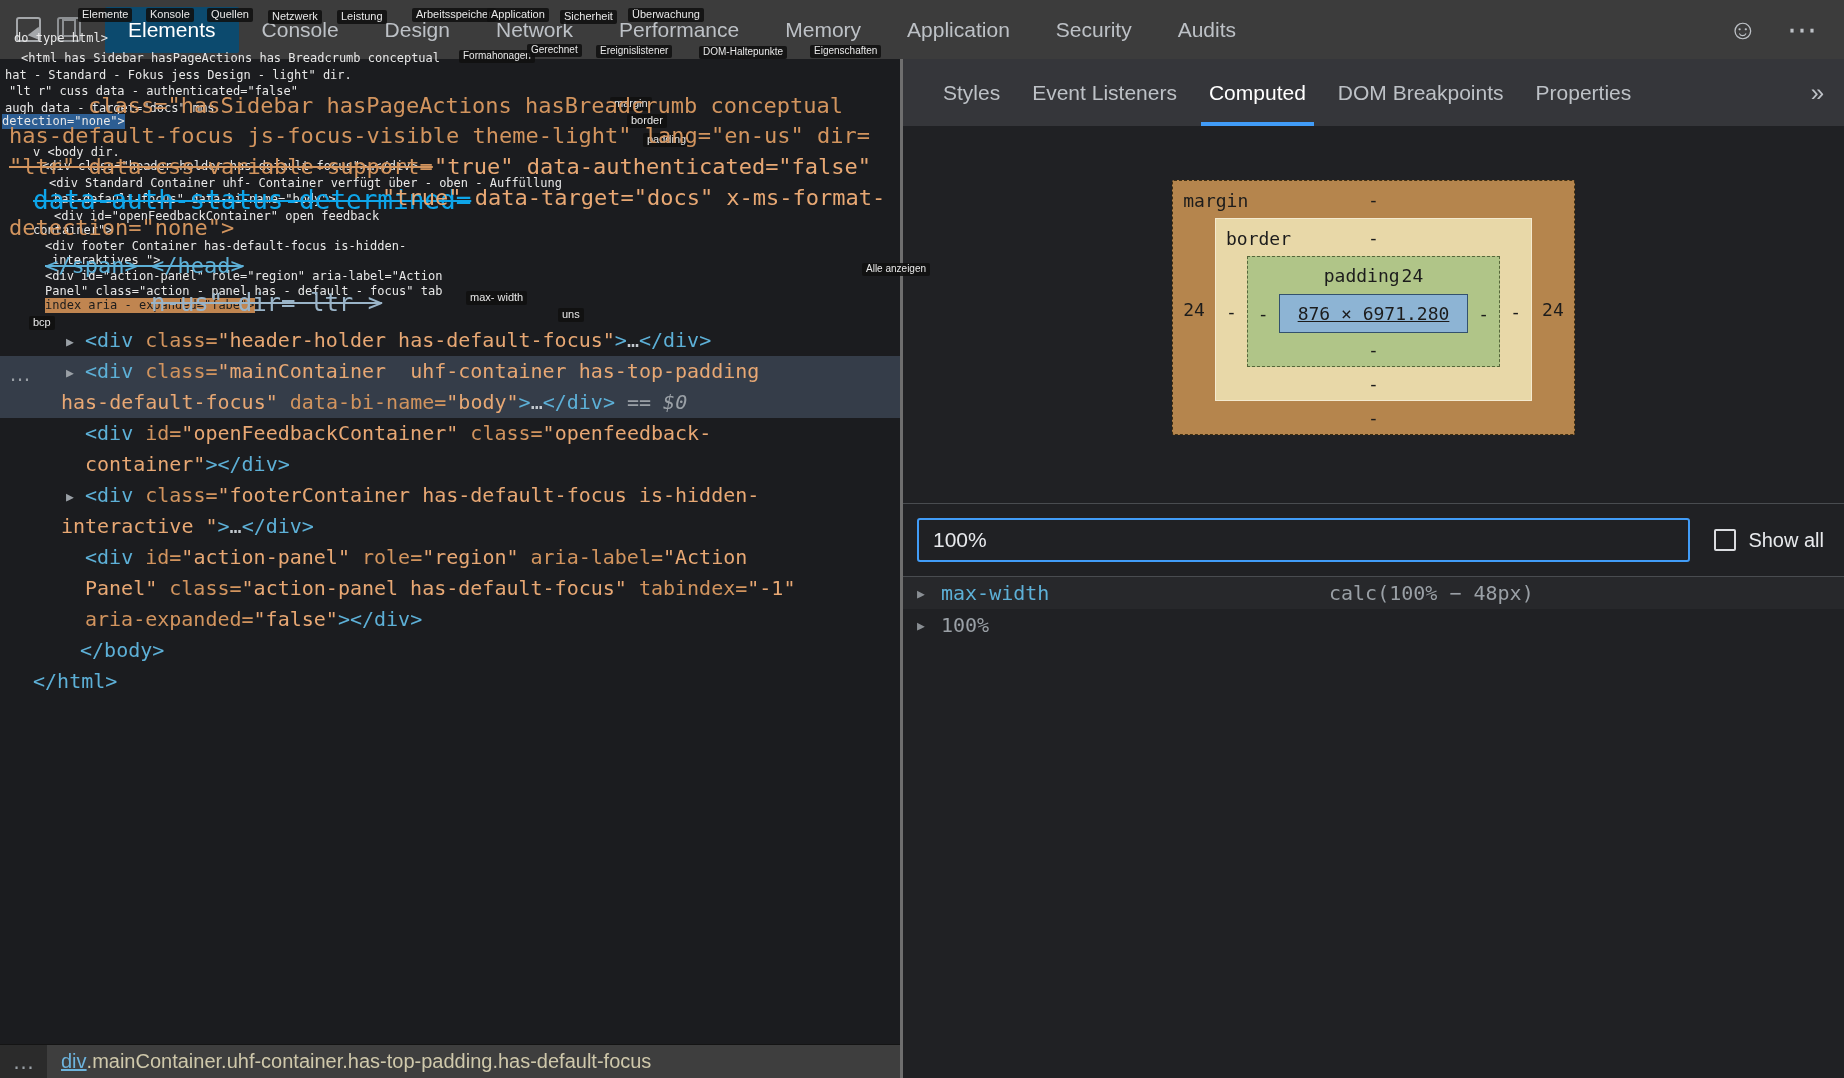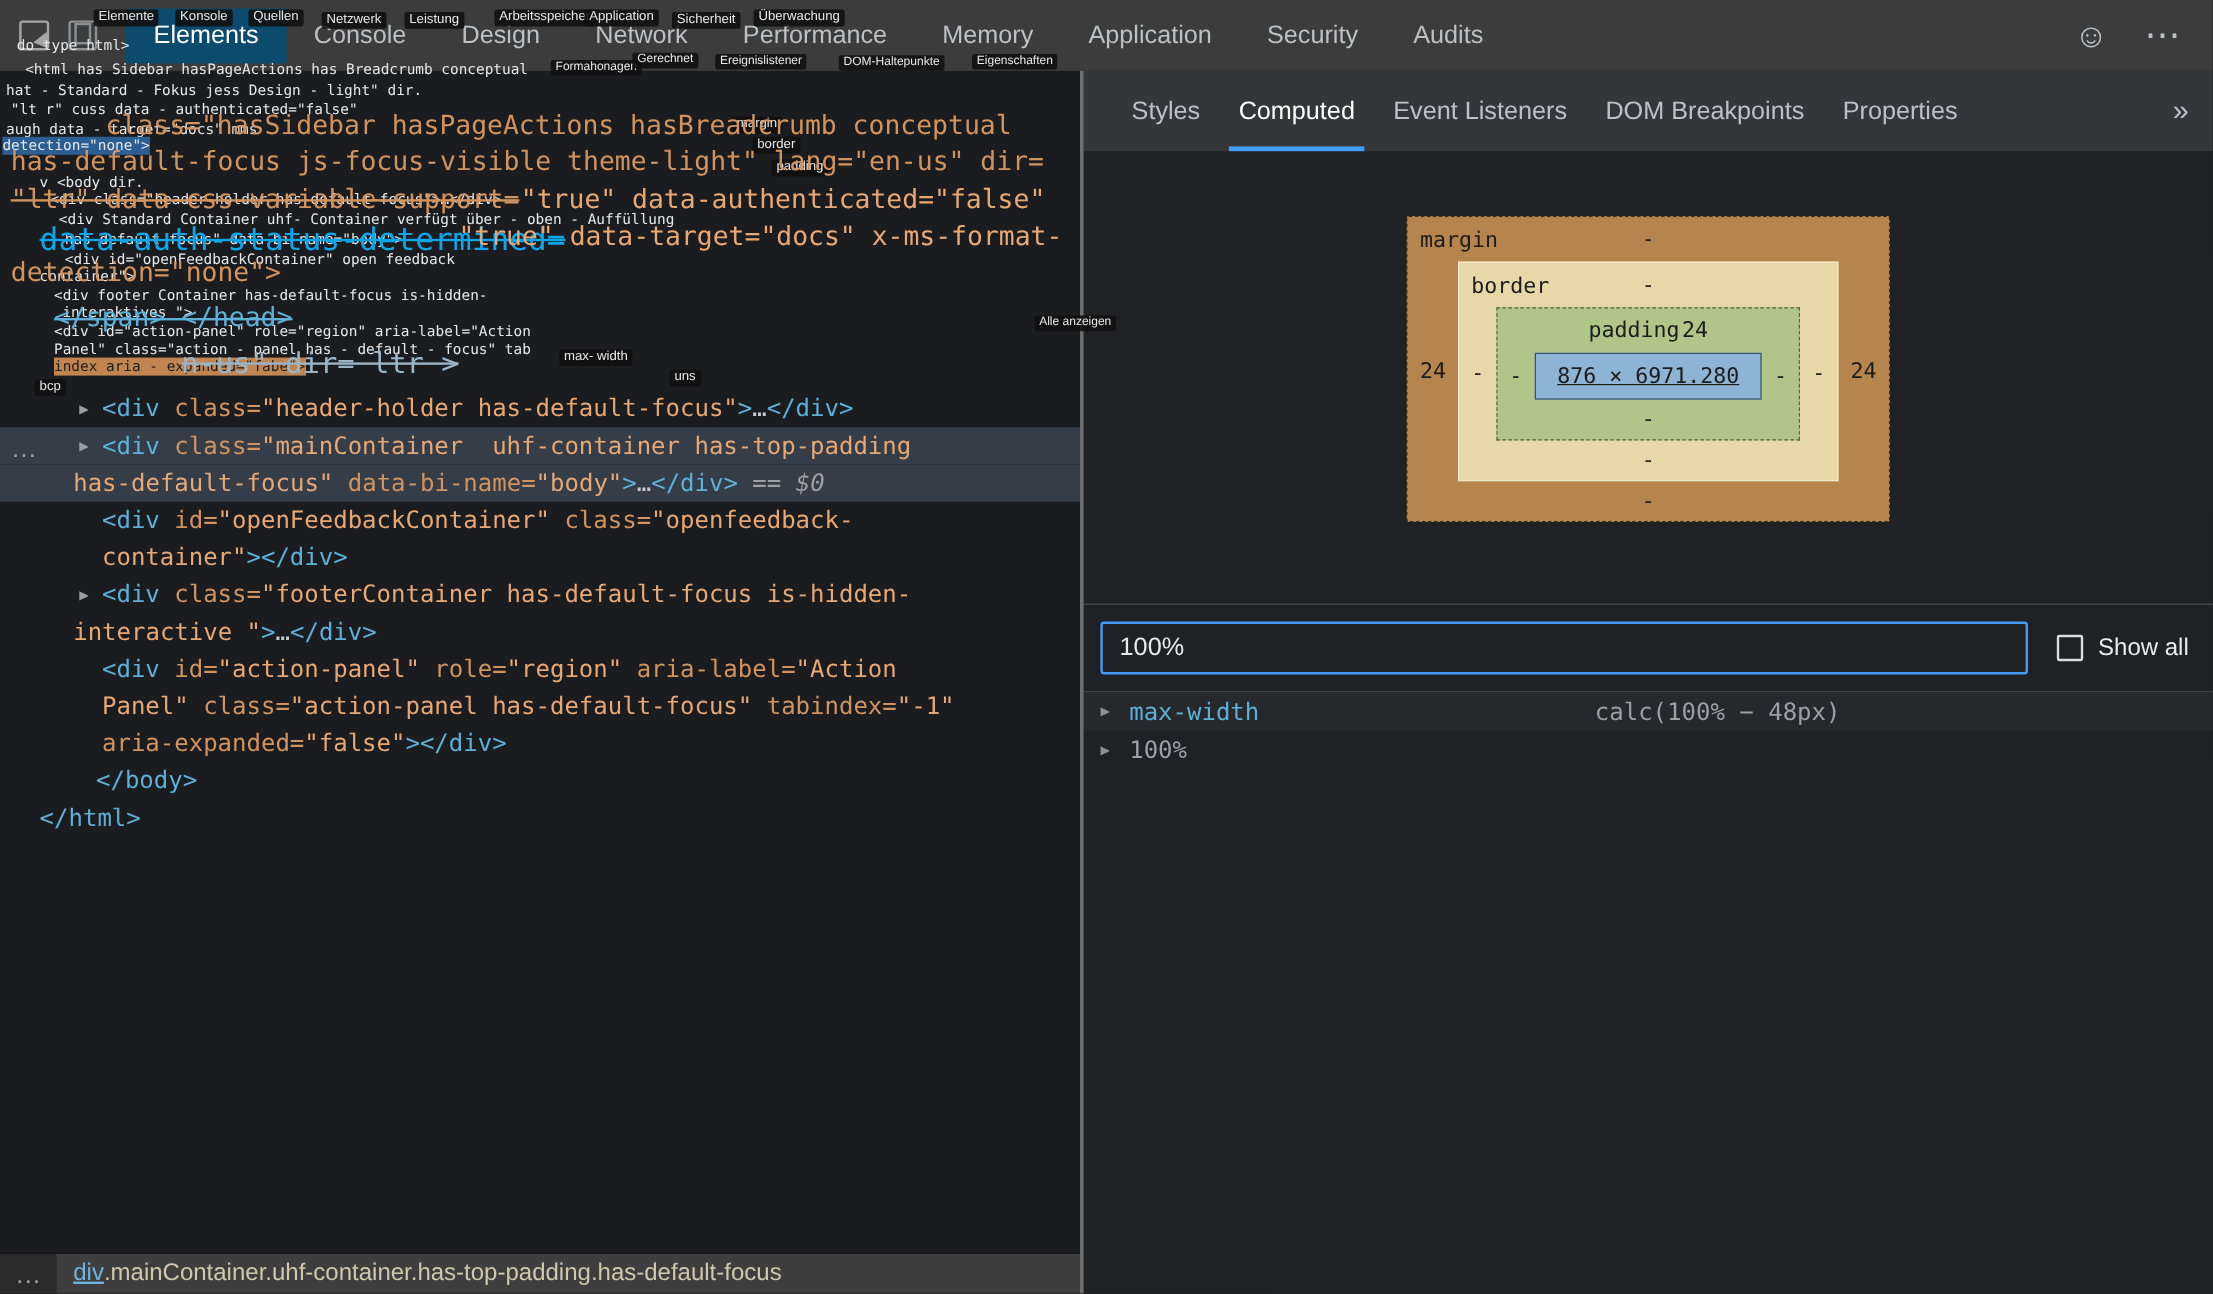--- a/index.html
+++ b/index.html
@@ -133,22 +133,22 @@
   <div id="status-dots">…</div>
   <div id="status-crumb"><span class="tagpart">div</span><span class="restpart">.mainContainer.uhf-container.has-top-padding.has-default-focus</span></div>
 </div>
 
 <div id="splitter"></div>
 
 <div id="right-panel">
   <div id="side-tabs">
 
   <div class="side-tab">Styles</div>
+      <div class="side-tab">Event Listeners</div>
       <div class="side-tab selected">Computed</div>
-      <div class="side-tab">Event Listeners</div>
       <div class="side-tab">DOM Breakpoints</div>
       <div class="side-tab">Properties</div>
       <div id="side-chevron">»</div>
     </div>
 
   <div id="boxmodel-section">
     <div class="bm-box bm-margin">
       <div class="bm-top">
         <span class="bm-label">margin</span>
         <span class="bm-val">-</span>

